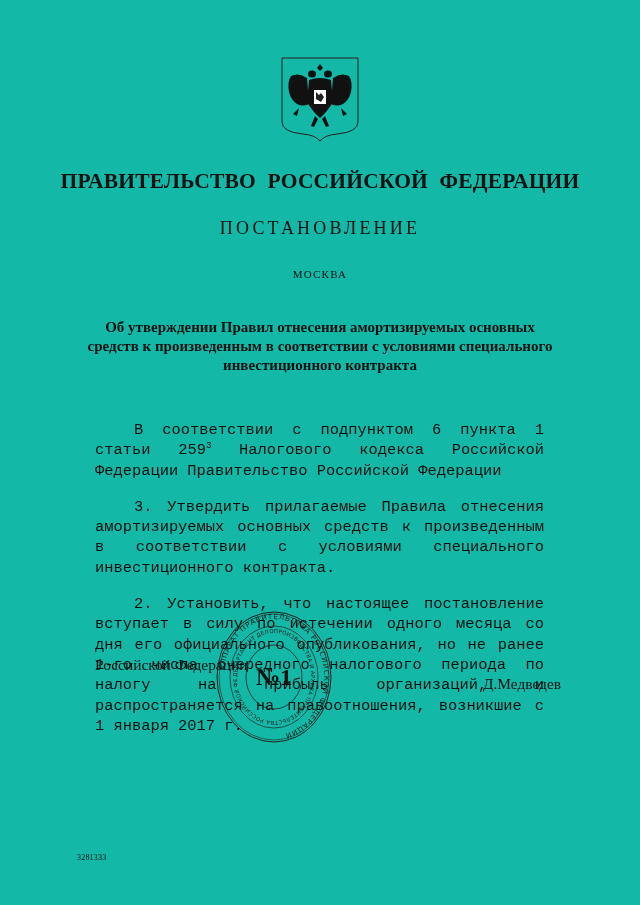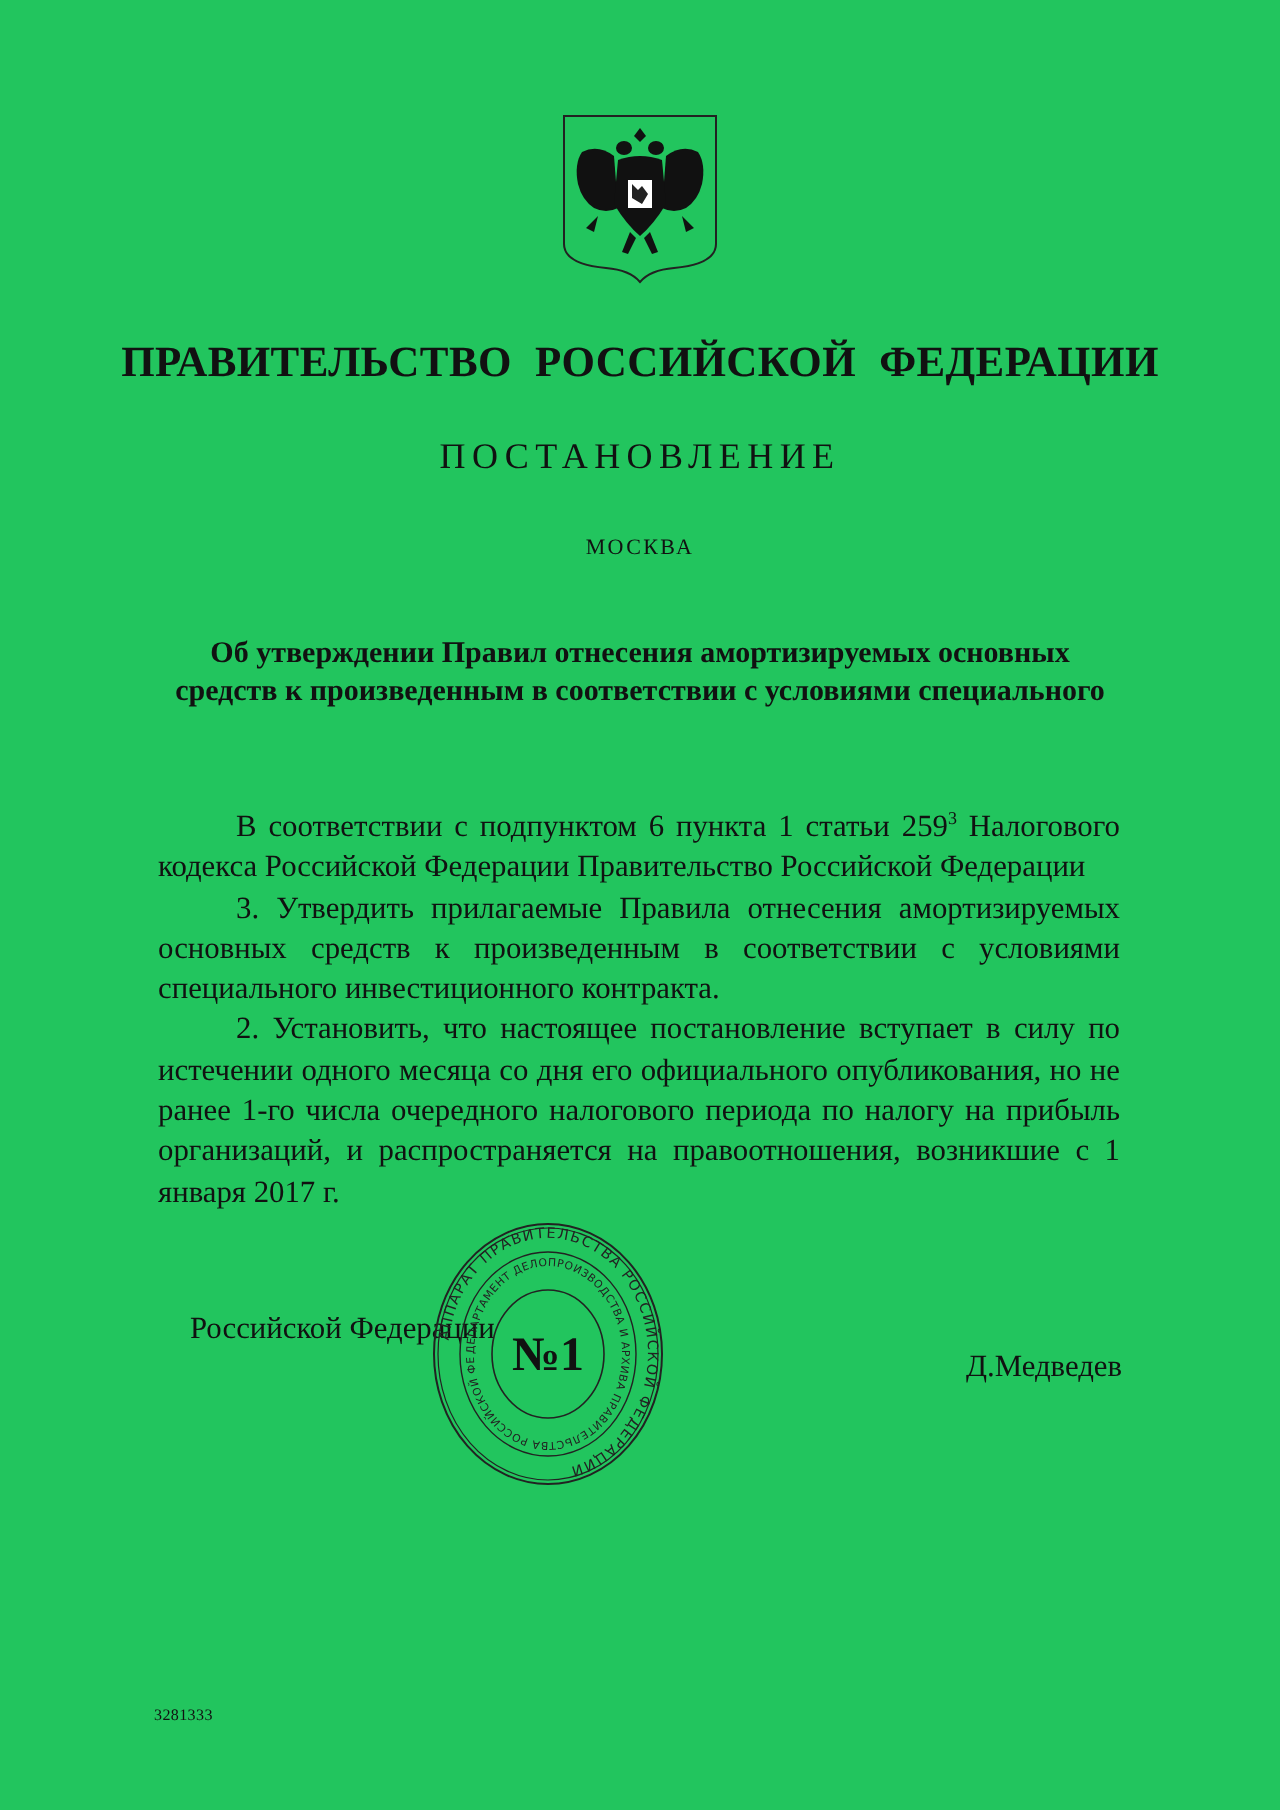--- a/index.html
+++ b/index.html
@@ -1,27 +1,27 @@
 <!DOCTYPE html>
 <html><head>
 <meta charset="utf-8">
 <style>
   html, body { margin: 0; padding: 0; background: #ffffff; }
   body { width: 640px; height: 905px; position: relative; overflow: hidden;
          font-family: "Liberation Serif", "DejaVu Serif", serif; color: #111; }
-  .page { position: absolute; left: 0; top: 0; width: 640px; height: 905px; background: #22c55e; }
+  .page { position: absolute; left: 0; top: 0; width: 640px; height: 905px; background: #14b8a6; }
   .emblem { position: absolute; left: 277px; top: 52px; width: 86px; height: 90px; }
   .center { position: absolute; left: 0; width: 640px; text-align: center; }
   .gov-title { top: 169px; font-size: 21.5px; font-weight: bold; letter-spacing: 0.2px; word-spacing: 6px; }
   .doc-type { top: 218px; font-size: 18px; letter-spacing: 3.2px; }
   .date-line { top: 238px; font-size: 15.5px; }
   .city { top: 268px; font-size: 11px; letter-spacing: 1.2px; }
   .subject { top: 318px; font-size: 15px; font-weight: bold; line-height: 19px; }
   .body { position: absolute; left: 79px; width: 481px; font-size: 15.4px; line-height: 20.3px; }
-  .para { text-align: justify; text-align-last: left; margin: 0; }
+  .para { text-align: justify; text-align-last: left; margin: 16px; font-family: Liberation Mono, monospace; }
   .indent { text-indent: 39px; }
   .spaced { font-weight: bold; letter-spacing: 3.6px; }
   sup { font-size: 9px; vertical-align: 6px; line-height: 0; }
   .sign-left { position: absolute; left: 79px; top: 655px; font-size: 15.4px; line-height: 20px; }
   .sign-left .l2 { padding-left: 16px; }
   .sign-right { position: absolute; left: 483px; top: 675px; font-size: 15.4px; }
   .seal { position: absolute; left: 216px; top: 610px; width: 116px; height: 134px; }
   .docnum { position: absolute; left: 77px; top: 853px; font-size: 8px; letter-spacing: 0.2px; text-align: right; }
 </style>
 </head>
@@ -45,20 +45,21 @@
     <path d="M39 40 l3 3 2 -2 3 4 -3 5 -5 -3z" fill="#222"></path>
   </svg>
 
   <div class="center gov-title">ПРАВИТЕЛЬСТВО  РОССИЙСКОЙ  ФЕДЕРАЦИИ</div>
   <div class="center doc-type">ПОСТАНОВЛЕНИЕ</div>
   <div class="center city">МОСКВА</div>
 
   <div class="center subject">
     <div>Об утверждении Правил отнесения амортизируемых основных</div>
     <div>средств к произведенным в соответствии с условиями специального</div>
+    <div>инвестиционного контракта</div>
   </div>
 
   <div class="body" style="top: 404px;">
     <p class="para indent"><span>В соответствии с подпунктом 6 пункта 1 статьи 259</span><sup>3</sup><span> Налогового кодекса Российской Федерации Правительство Российской Федерации</span></p>
     <p class="para indent">3. Утвердить прилагаемые Правила отнесения амортизируемых основных средств к произведенным в соответствии с условиями специального инвестиционного контракта.</p>
     <p class="para indent">2. Установить, что настоящее постановление вступает в силу по истечении одного месяца со дня его официального опубликования, но не ранее 1-го числа очередного налогового периода по налогу на прибыль организаций, и распространяется на правоотношения, возникшие с 1 января 2017 г.</p>
   </div>
 
   <div class="sign-left">
     <div class="l2">Российской Федерации</div>

